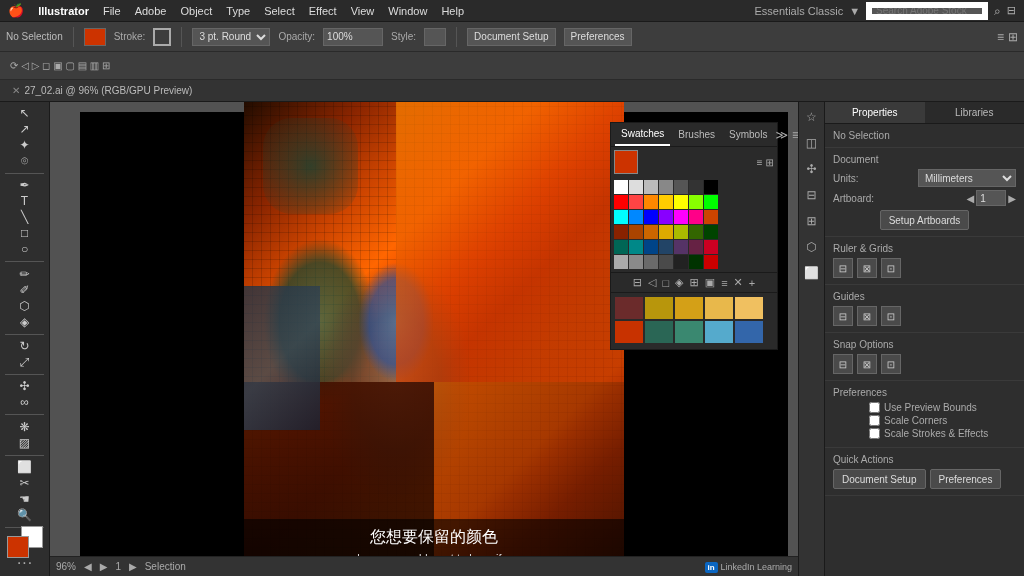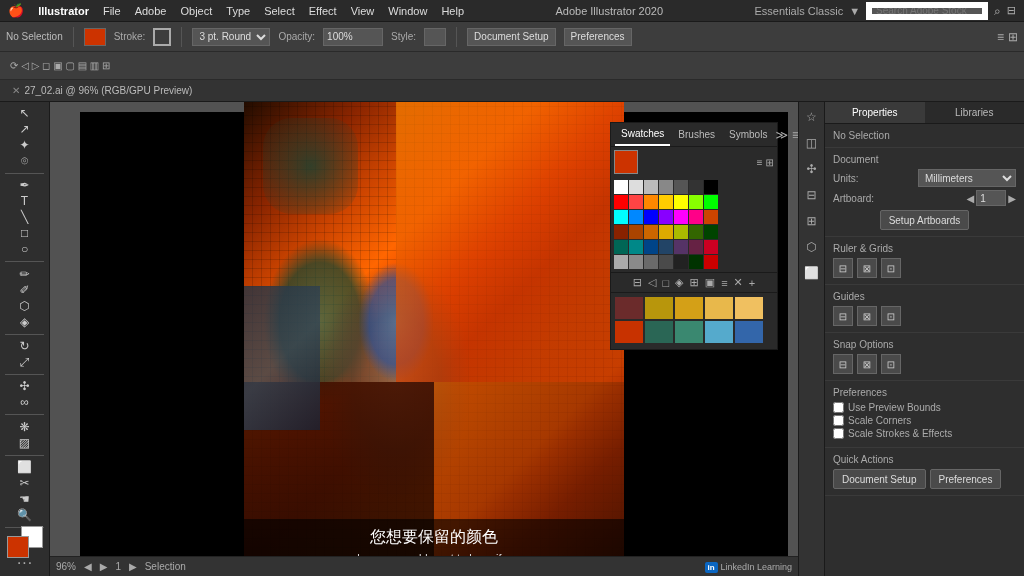--- a/index.html
+++ b/index.html
@@ -149,21 +149,21 @@
     .prop-tab.active { color: #fff; background: #3a3a3a; }
     .prop-section { padding: 6px 8px; border-bottom: 1px solid #3a3a3a; }
     .prop-section-title { color: #aaa; font-size: 10px; margin-bottom: 4px; }
     .prop-row { display: flex; align-items: center; justify-content: space-between; margin-bottom: 3px; }
     .prop-label { color: #aaa; font-size: 10px; }
     .prop-select { background: #555; border: 1px solid #666; color: #ddd; font-size: 10px; height: 18px; padding: 0 2px; width: 98px; }
     .prop-input { background: #555; border: 1px solid #666; color: #ddd; font-size: 10px; height: 16px; padding: 0 3px; width: 70px; }
     .prop-btn { background: #4a4a4a; border: 1px solid #666; color: #ddd; font-size: 10px; height: 20px; padding: 0 8px; cursor: pointer; border-radius: 2px; }
     .prop-icon-row { display: flex; gap: 4px; }
     .prop-icon-btn { width: 20px; height: 20px; background: #4a4a4a; border: 1px solid #666; display: flex; align-items: center; justify-content: center; cursor: pointer; color: #ccc; font-size: 10px; }
-    .checkbox-row { display: flex; align-items: center; gap: 4px; margin-bottom: 2px; }
+    .checkbox-row { display: flex; align-items: center; gap: 4px; margin-bottom: 2px; margin-left: 36px; }
     .checkbox-row input { width: 11px; height: 11px; }
 
     
     #sidebar-icons {
       width: 26px; background: #333; border-left: 1px solid #1a1a1a;
       display: flex; flex-direction: column; align-items: center; padding: 4px 0; gap: 4px;
     }
     .sidebar-icon-btn { width: 22px; height: 22px; display: flex; align-items: center; justify-content: center; cursor: pointer; color: #aaa; font-size: 12px; }
 
     
@@ -177,21 +177,20 @@
   <span class="menu-app-name">Illustrator</span>
   <span class="menu-item">File</span>
   <span class="menu-item">Adobe</span>
   <span class="menu-item">Object</span>
   <span class="menu-item">Type</span>
   <span class="menu-item">Select</span>
   <span class="menu-item">Effect</span>
   <span class="menu-item">View</span>
   <span class="menu-item">Window</span>
   <span class="menu-item">Help</span>
-  <div class="toolbar-center">Adobe Illustrator 2020</div>
   <div style="display:flex;align-items:center;gap:6px;margin-left:auto;">
     <span style="color:#aaa;font-size:11px;">Essentials Classic</span>
     <span style="color:#aaa;font-size:11px;">▼</span>
     <input type="text" class="search-box" placeholder="Search Adobe Stock" style="">
     <span style="color:#aaa;font-size:12px;cursor:pointer;">⌕</span>
     <span style="color:#aaa;font-size:11px;cursor:pointer;">⊟</span>
   </div>
 </div>
 
 <div id="toolbar">

